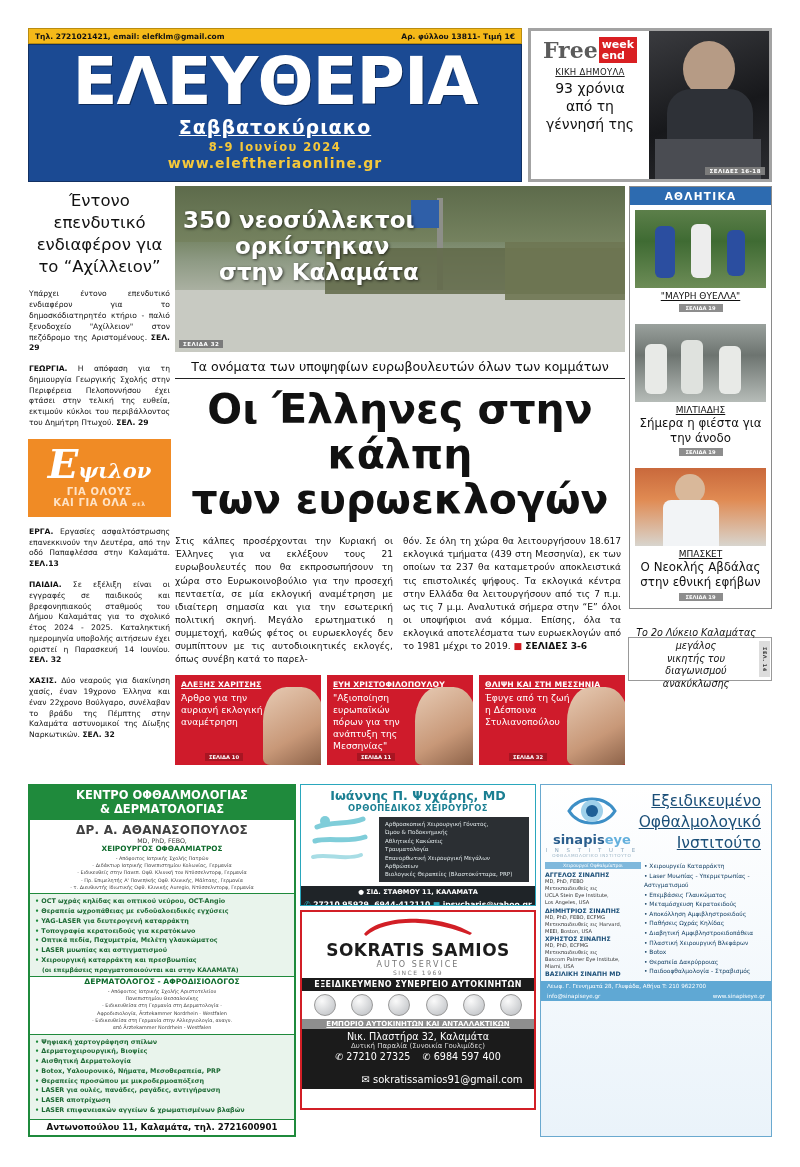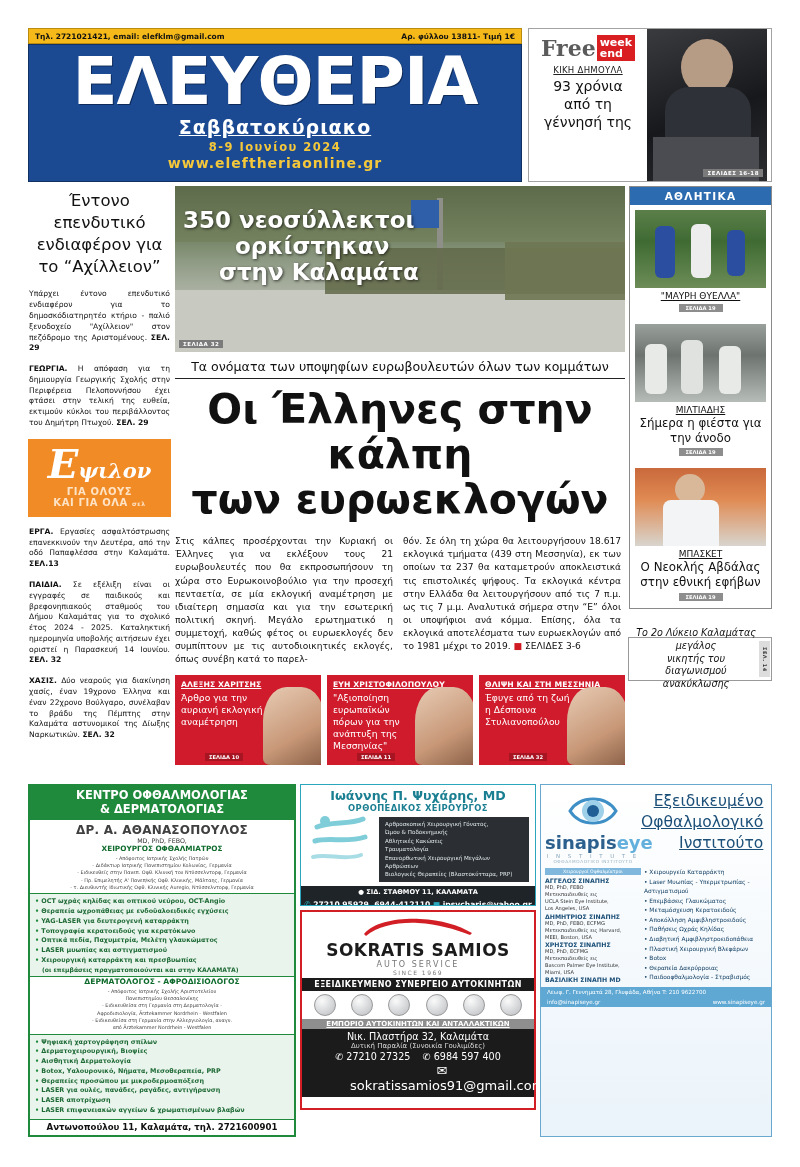--- a/index.html
+++ b/index.html
@@ -35,21 +35,21 @@
     color: #fff; font-size: 19px; font-weight: bold; letter-spacing: 1px;
     margin-top: 1px;
     text-decoration: underline;
   }
   .logo-date { color: #f5c83a; font-size: 11.5px; font-weight: bold; letter-spacing: 1.5px; margin-top: 2px;}
   .logo-url { color: #f5c83a; font-size: 14px; font-weight: bold; letter-spacing: 1px; margin-top: 1px;}
 
   
   .tr-box {
     position: absolute; left: 500px; top: 0; width: 244px; height: 154px;
-    border: 1px solid #a3a3a3; background: #fff; display: flex;
+    border: 3px solid #a3a3a3; background: #fff; display: flex;
   }
   .tr-left { width: 118px; padding: 4px 3px; display: flex; flex-direction: column; align-items: center; }
   .free-logo { display: flex; align-items: center; margin-bottom: 4px; margin-top: 2px;}
   .free-txt { font-size: 22px; font-weight: bold; color: #5b5b5b; font-family: "DejaVu Serif", serif; }
   .wkend { background: #d91f22; color: #fff; font-size: 11px; font-weight: bold; line-height: 1.0;
            padding: 2px 3px; text-align: left; margin-left: 1px; }
   .wkend span { display:block; }
   .tr-kicker { font-size: 8.5px; color: #222; text-decoration: underline; letter-spacing: .3px; margin-bottom: 3px;}
   .tr-head { font-size: 14px; color: #111; text-align: center; line-height: 1.28; }
   .tr-photo { width: 120px; position: relative; background: linear-gradient(160deg,#3a3b3f,#17181b 55%,#2b2c30); overflow:hidden; }
@@ -95,21 +95,21 @@
     font-size: 12.6px; text-align: center; padding: 7px 0 4px; color: #111;
     border-bottom: 1px solid #222;
   }
   .headline-main {
     font-size: 41px; font-weight: bold; text-align: center; line-height: 1.1;
     color: #111; padding: 8px 0 10px;
   }
   .art-cols { display: flex; gap: 10px; padding-top: 3px; }
   .art-col { width: 218px; font-size: 9.1px; line-height: 1.44; text-align: justify; color: #111; }
   .art-col .sq { color: #d01a21; }
-  .art-col b { font-weight: normal; }
+  .art-col b { font-weight: bold; }
 
   .promo-row { display: flex; gap: 6px; margin-top: 9px; }
   .promo {
     width: 146px; height: 90px; background: #cf1b2b; position: relative; overflow: hidden;
     color: #fff; padding: 5px 6px;
   }
   .promo-name { font-size: 7.7px; font-weight: bold; text-decoration: underline; letter-spacing: .1px; }
   .promo-txt { font-size: 9.2px; line-height: 1.3; margin-top: 3px; width: 86px;}
   .promo-pg { position: absolute; left: 30px; bottom: 4px; background: #a81522; color:#fff;
               font-size: 5.2px; font-weight: bold; padding: 1px 4px; }
@@ -182,28 +182,28 @@
   .sk-brand { width: 22px; height: 22px; border-radius: 50%; background: radial-gradient(circle at 35% 30%, #fafafa, #b9bcc0); border: 1px solid #999; }
   .sk-lists { display: flex; padding: 0 4px; }
   .sk-lists ul { list-style: none; width: 50%; }
   .sk-lists li { font-size: 7px; font-weight: bold; color: #d21f26; line-height: 1.55; }
   .sk-lists li::before { content: "▸ "; color: #d21f26; }
   .sk-grey { background: #8e8e8e; color: #fff; text-align: center; font-size: 7px; font-weight: bold; text-decoration: underline; padding: 1px 0;}
   .sk-addr { background: #1b1b1b; color: #fff; text-align: center; padding: 2px 0 4px;}
   .sk-a1 { font-size: 9.6px; }
   .sk-a2 { font-size: 7px; color: #ddd; }
   .sk-a3 { font-size: 9.6px; margin-top: 1px; }
-  .sk-a4 { font-size: 13px; margin-top: 1px; padding-left: 48px; }
+  .sk-a4 { font-size: 10px; margin-top: 12px; padding-left: 48px; }
 
   
   .ad-eye { width: 232px; border: 1px solid #6aa9cf; background: linear-gradient(180deg,#ffffff, #eaf3fa); position: relative; overflow:hidden; }
   .eye-top { display: flex; padding: 6px 4px 0; }
   .eye-logo-wrap { width: 96px; }
   .eye-svg { display: block; margin: 0 auto; }
-  .eye-brand { text-align: center; font-size: 18px; font-weight: bold; margin-top: 1px;}
+  .eye-brand { text-align: center; font-size: 13px; font-weight: bold; margin-top: 1px;}
   .eye-brand .a { color: #2b5f8e; } .eye-brand .b { color: #63b0dd; }
   .eye-inst { text-align: center; font-size: 5.4px; color: #8aa7bc; letter-spacing: 3px; }
   .eye-inst2 { text-align: center; font-size: 4.2px; color: #9ab3c5; letter-spacing: .6px; }
   .eye-head { flex: 1; text-align: right; padding-right: 6px; }
   .eye-head div { font-size: 15.5px; color: #1b4f78; text-decoration: underline; line-height: 1.35; }
   .eye-cols { display: flex; padding: 4px 4px 0; }
   .eye-docs { width: 96px; }
   .eye-docbar { background: #7fb8dc; color: #fff; font-size: 4.6px; text-align: center; padding: 1px 2px; margin-bottom: 2px;}
   .eye-dn { font-size: 6.2px; font-weight: bold; color: #1b4f78; }
   .eye-dd { font-size: 5.1px; color: #333; line-height: 1.4; }

